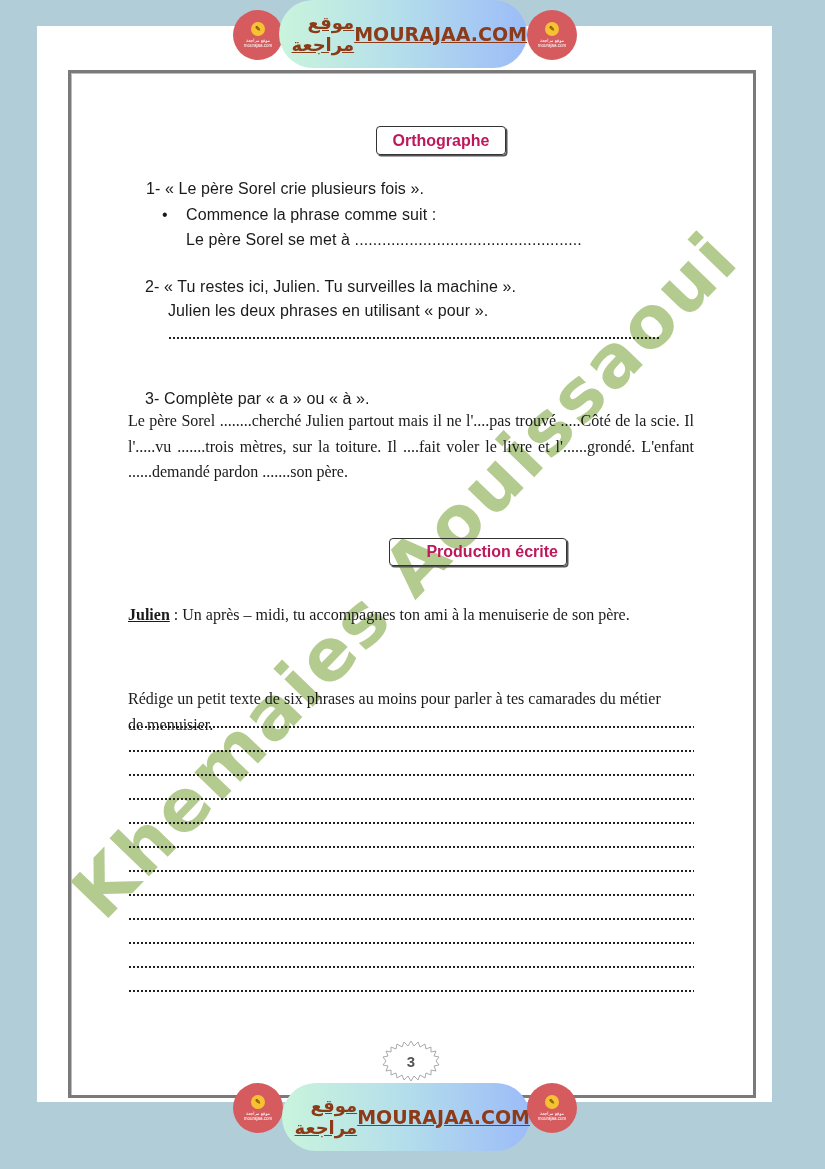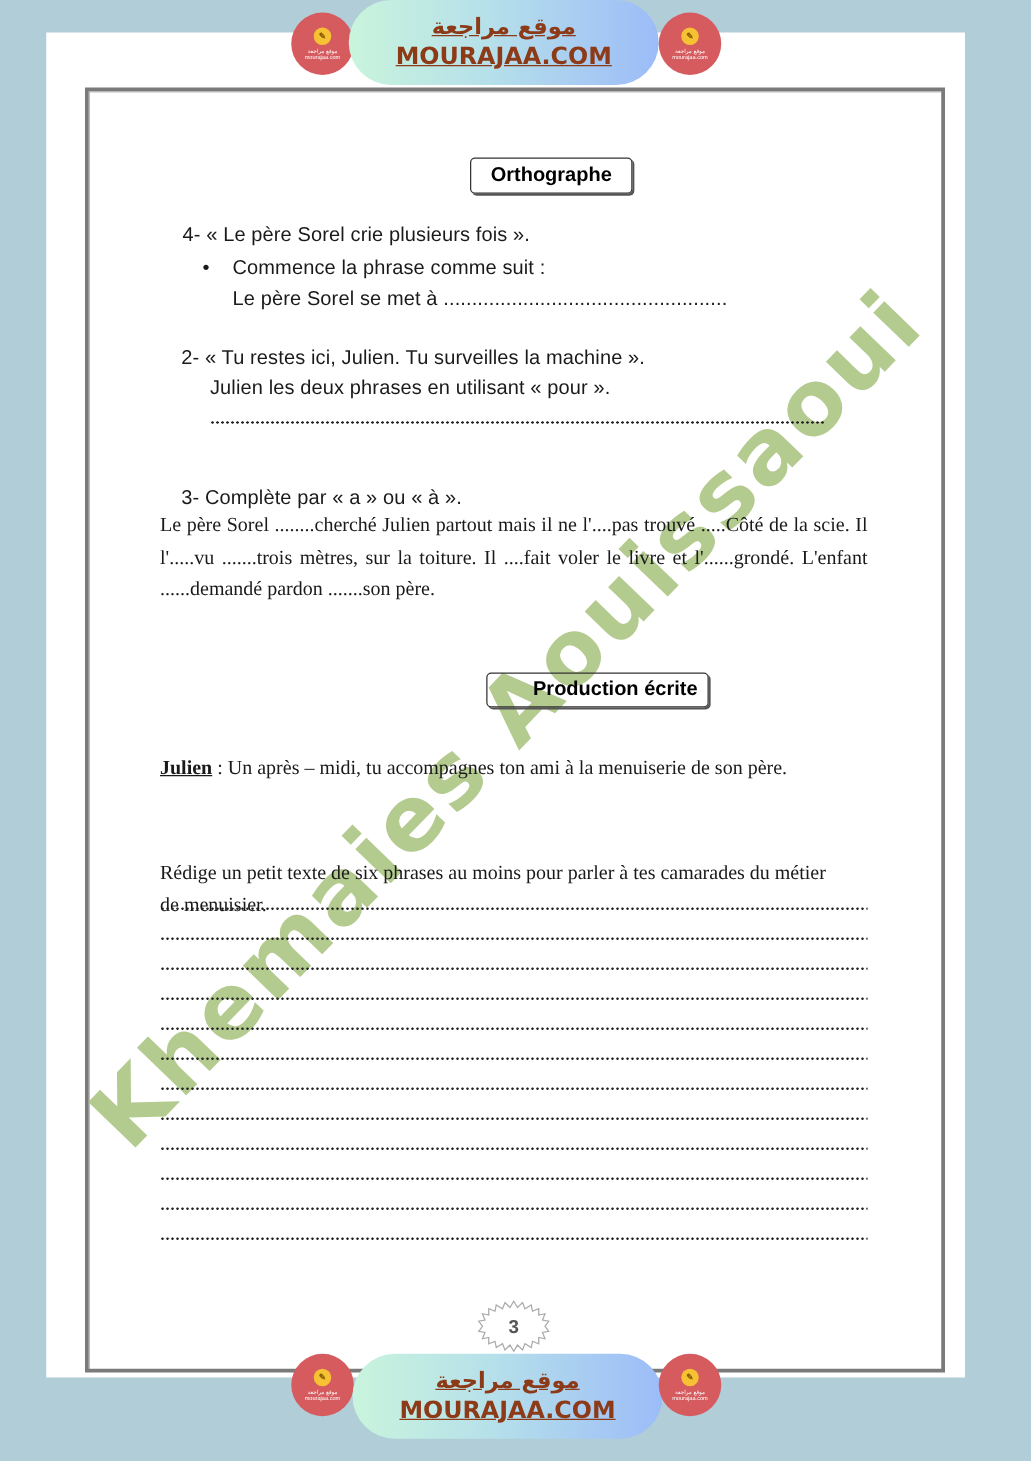--- a/index.html
+++ b/index.html
@@ -14,40 +14,40 @@
   }
   .frame {
     position:absolute; left:68px; top:70px; width:682px; height:1022px;
     border:3px solid #7a7a7a;
     box-shadow: inset 1px 1px 0 #bdbdbd;
   }
   .txt { position:absolute; color:#1a1a1a; font-size:16px; white-space:nowrap; letter-spacing:0.1px; }
   .box-title {
     position:absolute; border:1.5px solid #333; border-radius:4px;
     box-shadow:1.5px 1.5px 0 #555;
-    font-weight:bold; font-size:16px; color:#000000; background:transparent;
+    font-weight:bold; font-size:16px; color:#be185d; background:transparent;
     display:flex; align-items:center;
   }
   .para { position:absolute; left:128px; width:566px; font-size:16px; color:#1a1a1a; line-height:25.5px; text-align:justify;font-family:Liberation Serif, serif; }
   .dots {
     position:absolute; left:128px; width:566px; height:2px;
     background-image: radial-gradient(circle, #222 0.9px, transparent 1.1px);
     background-size:4px 2px; background-repeat:repeat-x;
   }
   .watermark {
     position:absolute; left:405px; top:575px;
     transform: translate(-50%,-50%) rotate(-46deg);
     font-size:72px; font-weight:bold; color:#a7c27c; opacity:0.85;
     white-space:nowrap; letter-spacing:3px; pointer-events:none;
     font-family:"DejaVu Sans", sans-serif;
   }
   .pill {
     position:absolute; width:248px; height:68px; border-radius:34px;
     background:linear-gradient(90deg,#c9f4dc 0%,#b6e0ea 45%,#9cbcf8 100%);
-    display:flex; flex-direction:column; align-items:center; justify-content:center;
+    display:flex; flex-direction:row; align-items:center; justify-content:center;
   }
   .pill .ar { font-family:"DejaVu Sans", sans-serif; font-weight:bold; color:#8c3a17; font-size:18px; text-decoration:underline; line-height:22px; direction:rtl; }
   .pill .en { font-family:"DejaVu Sans", sans-serif; font-weight:bold; color:#8c3a17; font-size:19px; text-decoration:underline; line-height:24px; }
   .badge {
     position:absolute; width:50px; height:50px; border-radius:50%;
     background:#d65b5e; display:flex; flex-direction:column; align-items:center; justify-content:center;
   }
   .badge .ico { width:14px; height:14px; border-radius:50%; background:#f6c234; color:#8a5a00; font-size:7px; display:flex; align-items:center; justify-content:center; font-weight:bold; }
   .badge .lbl { color:#fff; font-size:4.5px; margin-top:2px; line-height:5px; text-align:center; }
   .pagenum {
@@ -72,21 +72,21 @@
 </div>
 <div class="badge" style="left:527px;top:10px;">
   <div class="ico">✎</div>
   <div class="lbl">موقع مراجعة mourajaa.com</div>
 </div>
 
 <div class="watermark">Khemaies  Aouissaoui</div>
 
 <div class="box-title" style="left:376px;top:126px;width:128px;height:27px;justify-content:center;">Orthographe</div>
 
-<div class="txt" style="left:146px;top:180px;">4- « Le  père Sorel crie  plusieurs  fois ».</div>
+<div class="txt" style="left:146px;top:180px;">1- « Le  père Sorel crie  plusieurs  fois ».</div>
 <div class="txt" style="left:162px;top:206px;">•</div>
 <div class="txt" style="left:186px;top:206px;">Commence  la  phrase  comme  suit :</div>
 <div class="txt" style="left:186px;top:231px;">Le  père  Sorel  se  met  à  ..................................................</div>
 
 <div class="txt" style="left:145px;top:278px;">2- « Tu  restes  ici, Julien. Tu  surveilles  la  machine ».</div>
 <div class="txt" style="left:168px;top:302px;">Julien  les  deux  phrases  en utilisant  « pour ».</div>
 <div class="dots" style="left:168px;width:492px;top:337px;"></div>
 
 <div class="txt" style="left:145px;top:390px;">3- Complète  par  « a »  ou « à ».</div>
 <div class="para" style="top:408px;">Le  père  Sorel ........cherché  Julien  partout  mais  il ne l'....pas  trouvé .....Côté  de  la  scie.  Il  l'.....vu  .......trois  mètres, sur  la  toiture. Il  ....fait voler  le  livre    et   l'......grondé. L'enfant  ......demandé  pardon  .......son père.</div>

